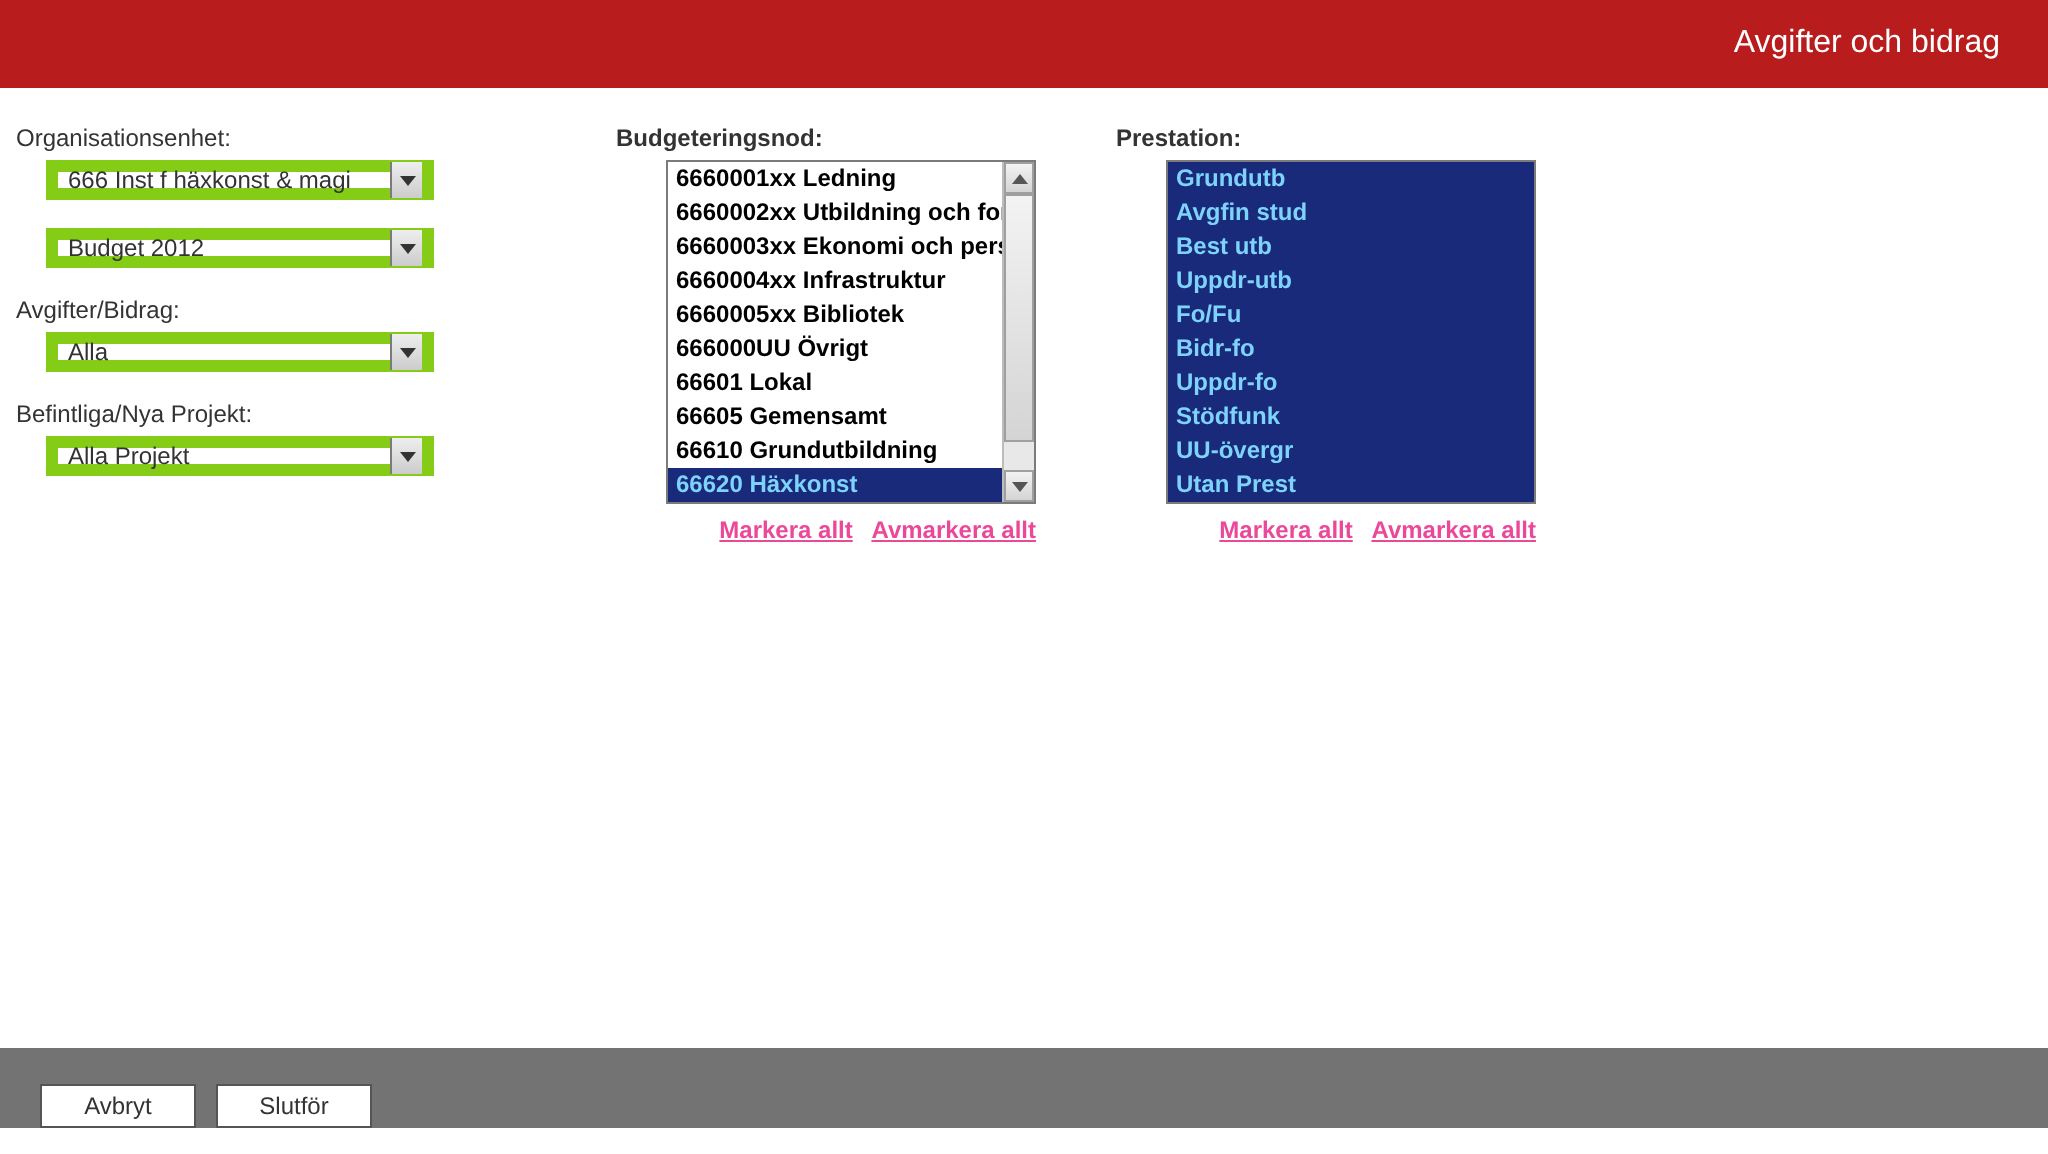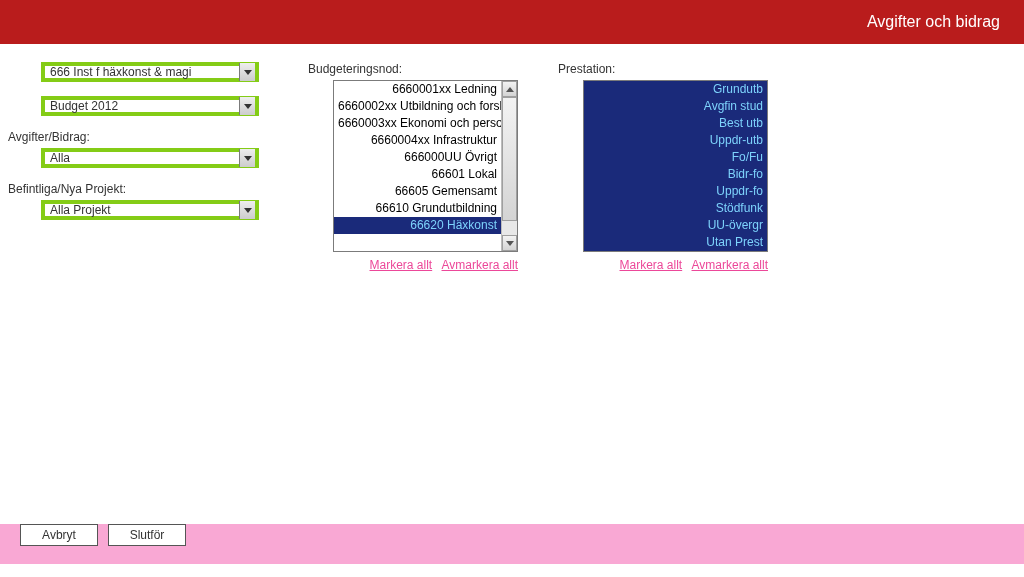--- a/index.html
+++ b/index.html
@@ -32,63 +32,62 @@
     align-items: flex-start;
     gap: 40px;
   }
   .col-left { width: 260px; }
   .col-mid  { width: 210px; }
   .col-right{ width: 210px; }
 
   .field-block { margin-bottom: 14px; }
   .field-label { margin-bottom: 4px; color: #333333; }
   .dropdown {
-    width: 218px;
+    width: 194px;
     height: 20px;
-    border: 4px solid #84cc16;
+    border: 6px solid #84cc16;
     background: #ffffff;
     display: flex;
     align-items: center;
     justify-content: space-between;
     padding: 0 0 0 5px;
     font-size: 12px;
     cursor: pointer;
-    margin-left: 33px;
+    margin-left: 15px;
   }
   .dropdown-value { white-space: nowrap; overflow: hidden; }
   .dropdown-btn {
     width: 16px;
     height: 18px;
     background: linear-gradient(#eeeeee,#cccccc);
     border-left: 1px solid #7b7b7b;
     display: flex;
     align-items: center;
     justify-content: center;
   }
   .tri-down {
     width: 0; height: 0;
     border-left: 4px solid transparent;
     border-right: 4px solid transparent;
     border-top: 5px solid #333333;
   }
 
-  .listbox-wrap { display:flex; flex-direction:column; }
+  .listbox-wrap { display:flex; flex-direction:column;font-weight:bold; }
   .listbox-label { margin-bottom: 4px; }
   .listbox {
     border: 1px solid #7b7b7b;
     background: #ffffff;
     height: 172px;
     display: flex;
     font-size: 12px;
     margin-left: 25px;
   }
   .listbox-items {
     flex: 1;
     overflow: hidden;
-    text-align: right;
   }
   .lb-item {
     padding: 1px 4px;
     white-space: nowrap;
     cursor: pointer;
     line-height: 15px;
     color: #000000;
   }
   .lb-item.selected {
     background: #1a2a7a;
@@ -134,24 +133,24 @@
   }
   .link-row a {
     color: #ec4899;
     text-decoration: underline;
     cursor: pointer;
     margin-left: 6px;
     font-size: 12px;
   }
 
   .footer-bar {
-    background: #f9a8d4;
+    background: #737373;
     height: 40px;
     display: flex;
-    align-items: flex-start;
+    align-items: flex-end;
     padding-left: 20px;
     gap: 10px;
   }
   .btn {
     background: #ffffff;
     border: 1px solid #555555;
     padding: 3px 18px;
     font-size: 12px;
     cursor: pointer;
     min-width: 78px;
@@ -164,20 +163,21 @@
 <div class="header-bar">
   <div class="header-title">Avgifter och bidrag</div>
 </div>
 
 <div class="content">
   <div class="columns">
 
     <div class="col-left">
 
       <div class="field-block">
+        <div class="field-label">Organisationsenhet:</div>
         <div class="dropdown">
           <span class="dropdown-value">666 Inst f häxkonst &amp; magi</span>
           <span class="dropdown-btn">
               <span class="tri-down"></span>
             </span>
         </div>
       </div>
 
       <div class="field-block">
         <div class="dropdown">
@@ -212,20 +212,21 @@
 
     <div class="col-mid">
       <div class="listbox-wrap">
         <div class="listbox-label">Budgeteringsnod:</div>
         <div class="listbox">
           <div class="listbox-items" id="budget-items">
               <div class="lb-item">6660001xx Ledning</div>
               <div class="lb-item">6660002xx Utbildning och forskning</div>
               <div class="lb-item">6660003xx Ekonomi och personal</div>
               <div class="lb-item">6660004xx Infrastruktur</div>
+              <div class="lb-item">6660005xx Bibliotek</div>
               <div class="lb-item">666000UU Övrigt</div>
               <div class="lb-item">66601 Lokal</div>
               <div class="lb-item">66605 Gemensamt</div>
               <div class="lb-item">66610 Grundutbildning</div>
               <div class="lb-item selected">66620 Häxkonst</div>
             </div>
           <div class="scrollbar">
             <div class="sb-btn">
                 <span class="tri-up"></span>
               </div>

